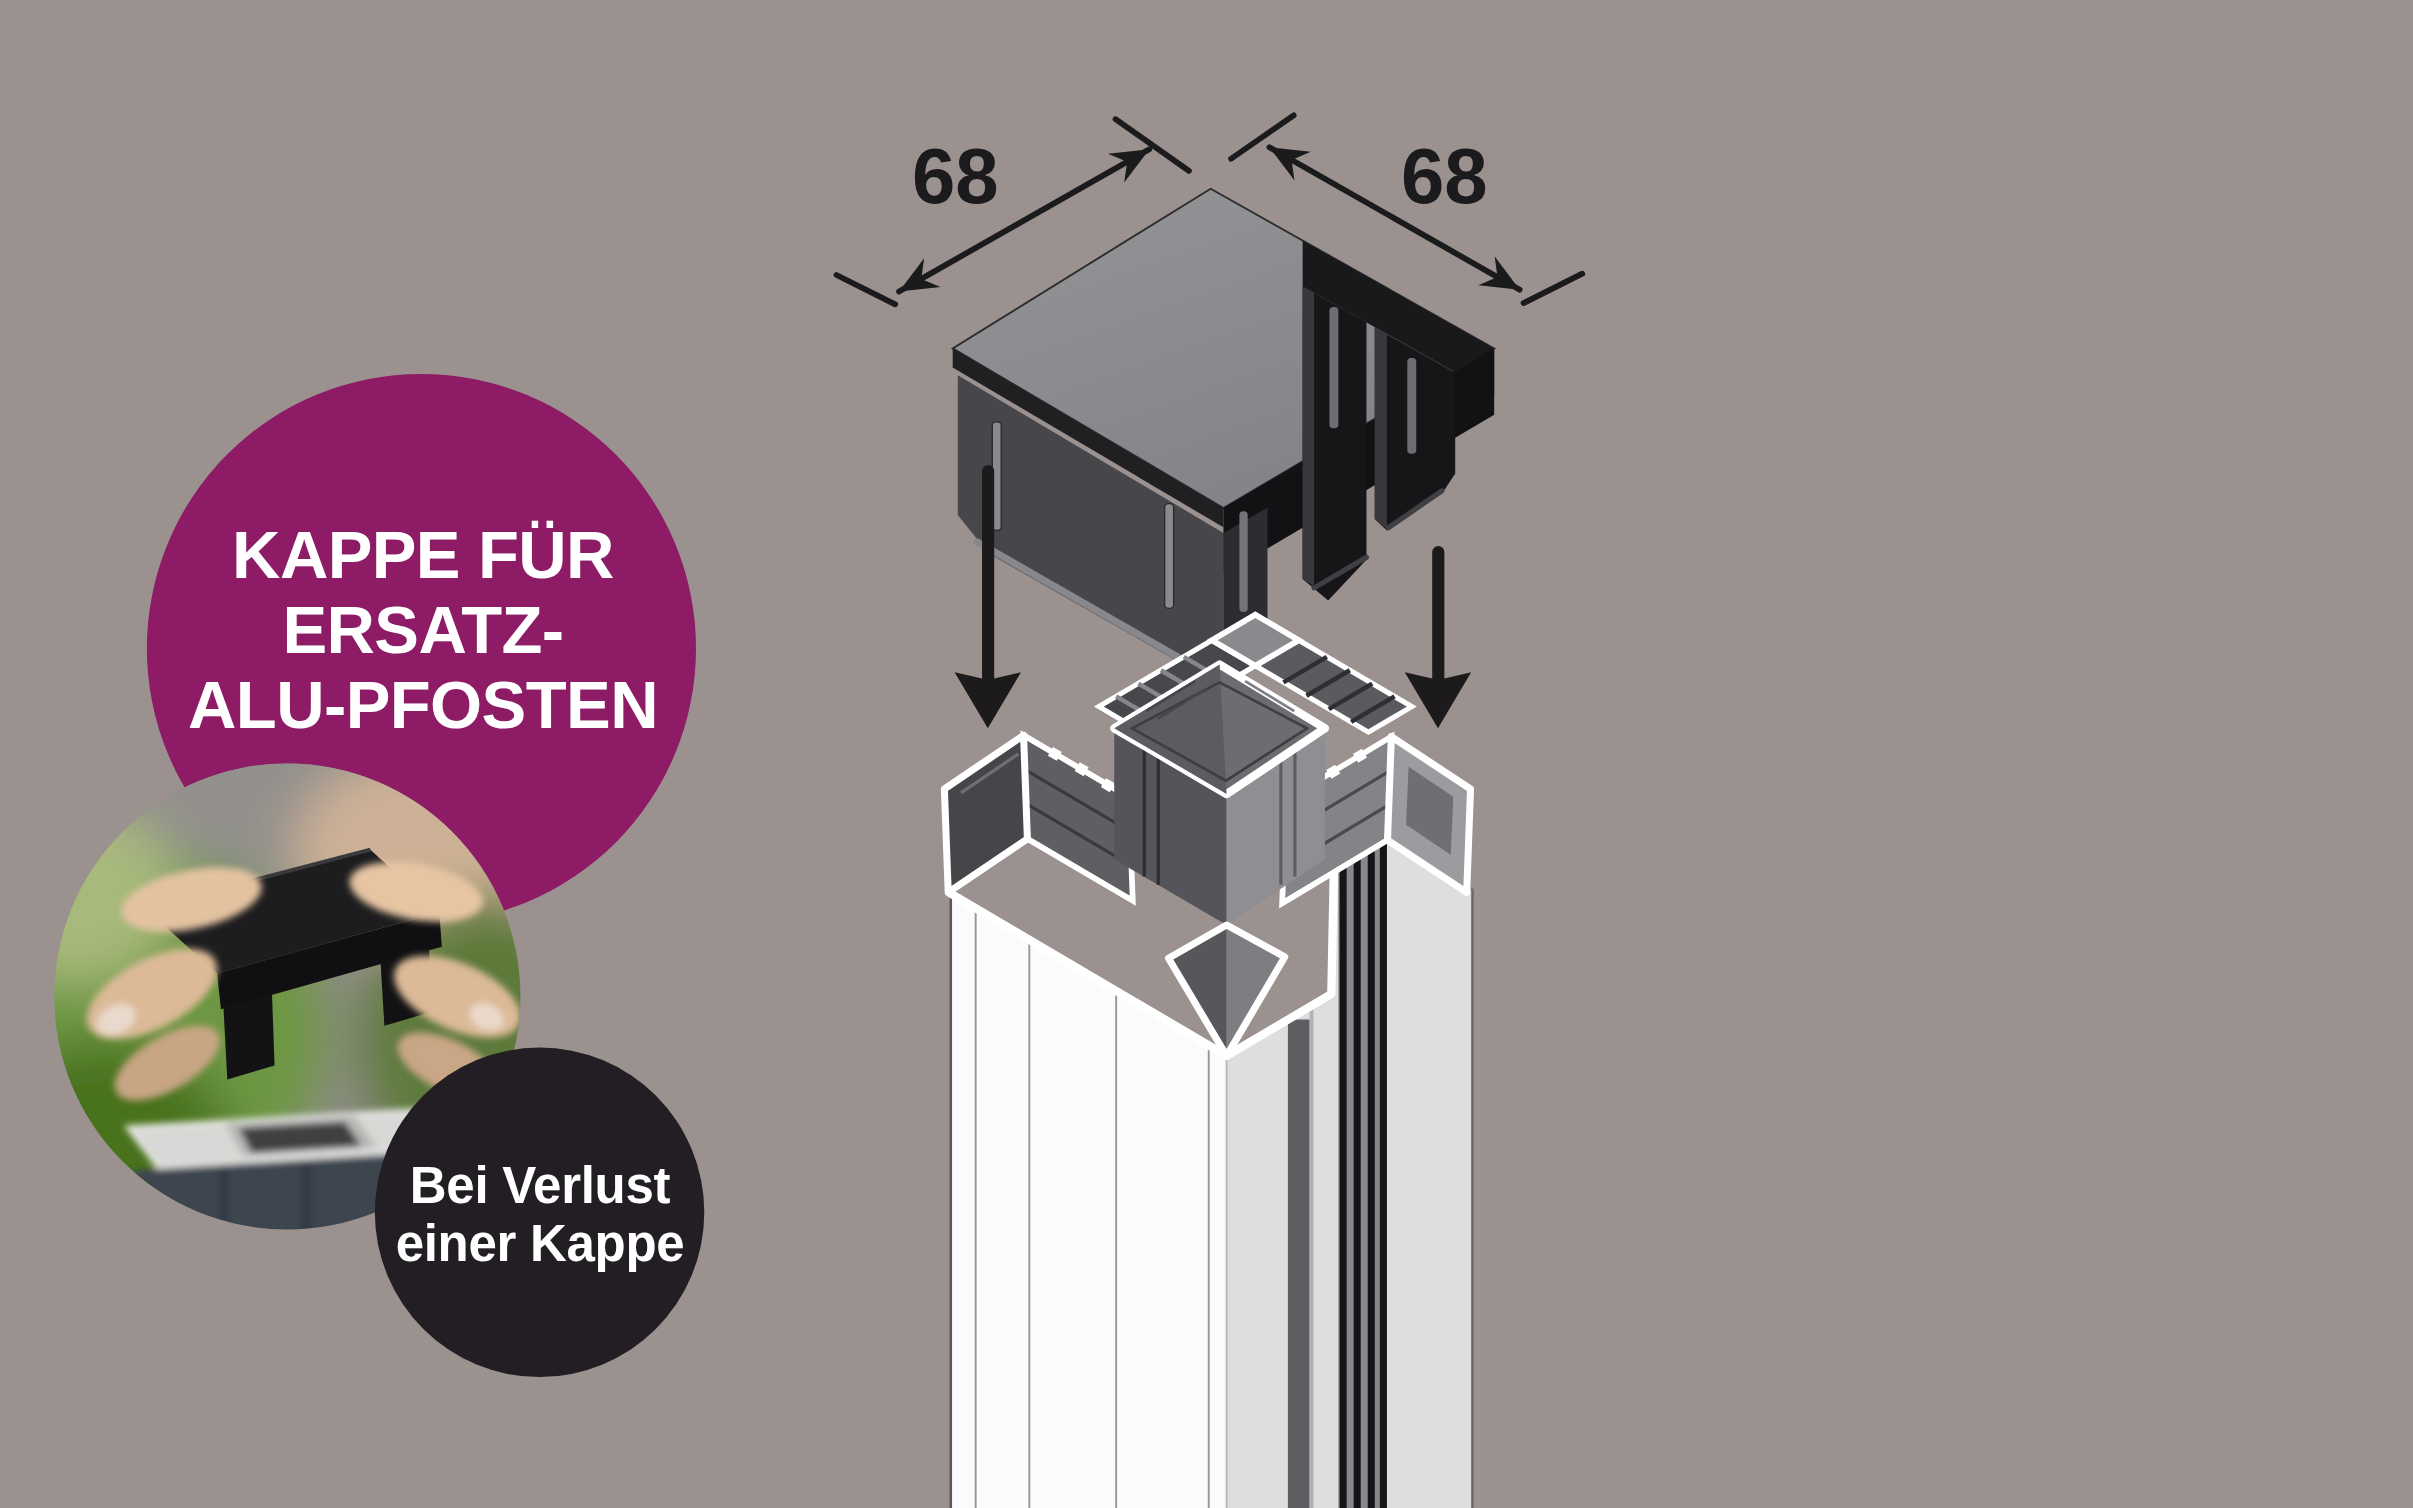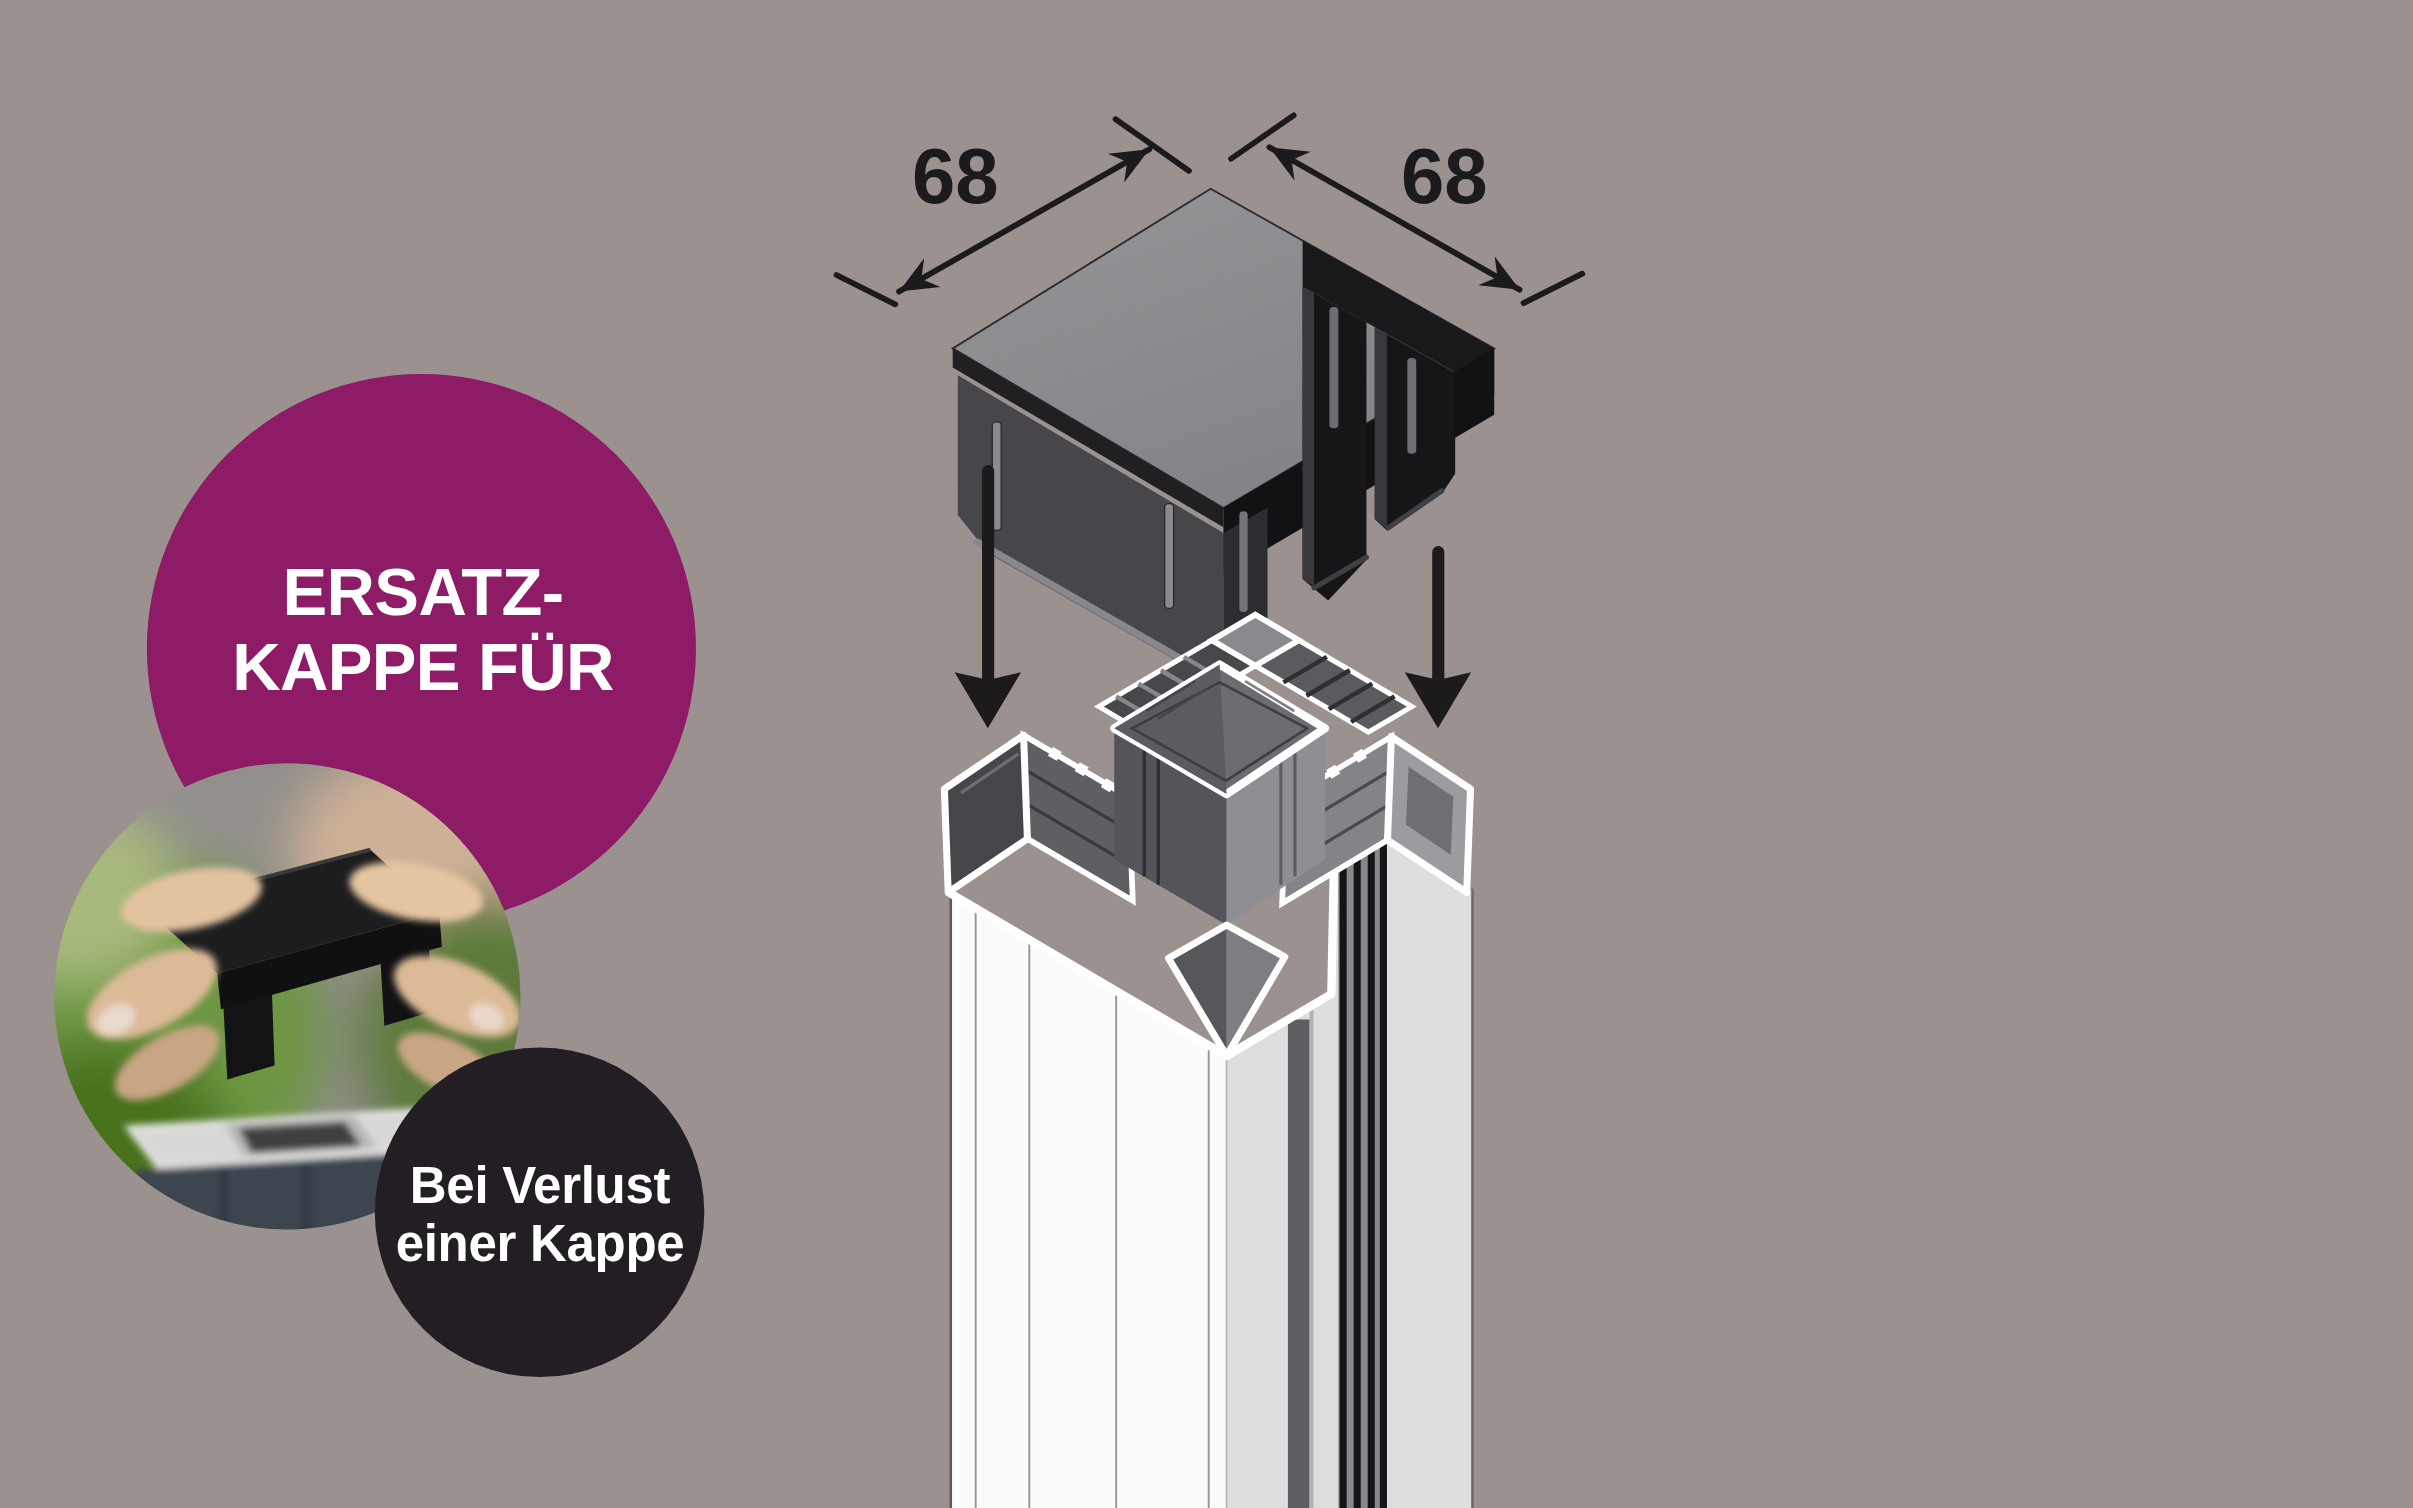--- a/index.html
+++ b/index.html
@@ -244,22 +244,23 @@
     <g>
       <path d="M1921,1448 L1830,1500 L1921,1653 Z" fill="#56565b"></path>
       <path d="M1921,1448 L2012,1498 L1921,1653 Z" fill="#7d7d82"></path>
       <path d="M1921,1448 L1830,1500 L1921,1653 L2012,1498 Z" fill="none" stroke="#ffffff" stroke-width="11" stroke-linejoin="round"></path>
     </g>
   </g>
 </svg>
 
 
 <div id="promo-text" class="badge-text">
+  <div>KAPPE FÜR</div>
   <div>ERSATZ-</div>
-  <div>KAPPE FÜR</div>
+  <div>ALU-PFOSTEN</div>
 </div>
 
 <div id="note-text" class="badge-text">
   <div>Bei Verlust</div>
   <div>einer Kappe</div>
 </div>
 </div>
 
 
 </body></html>

